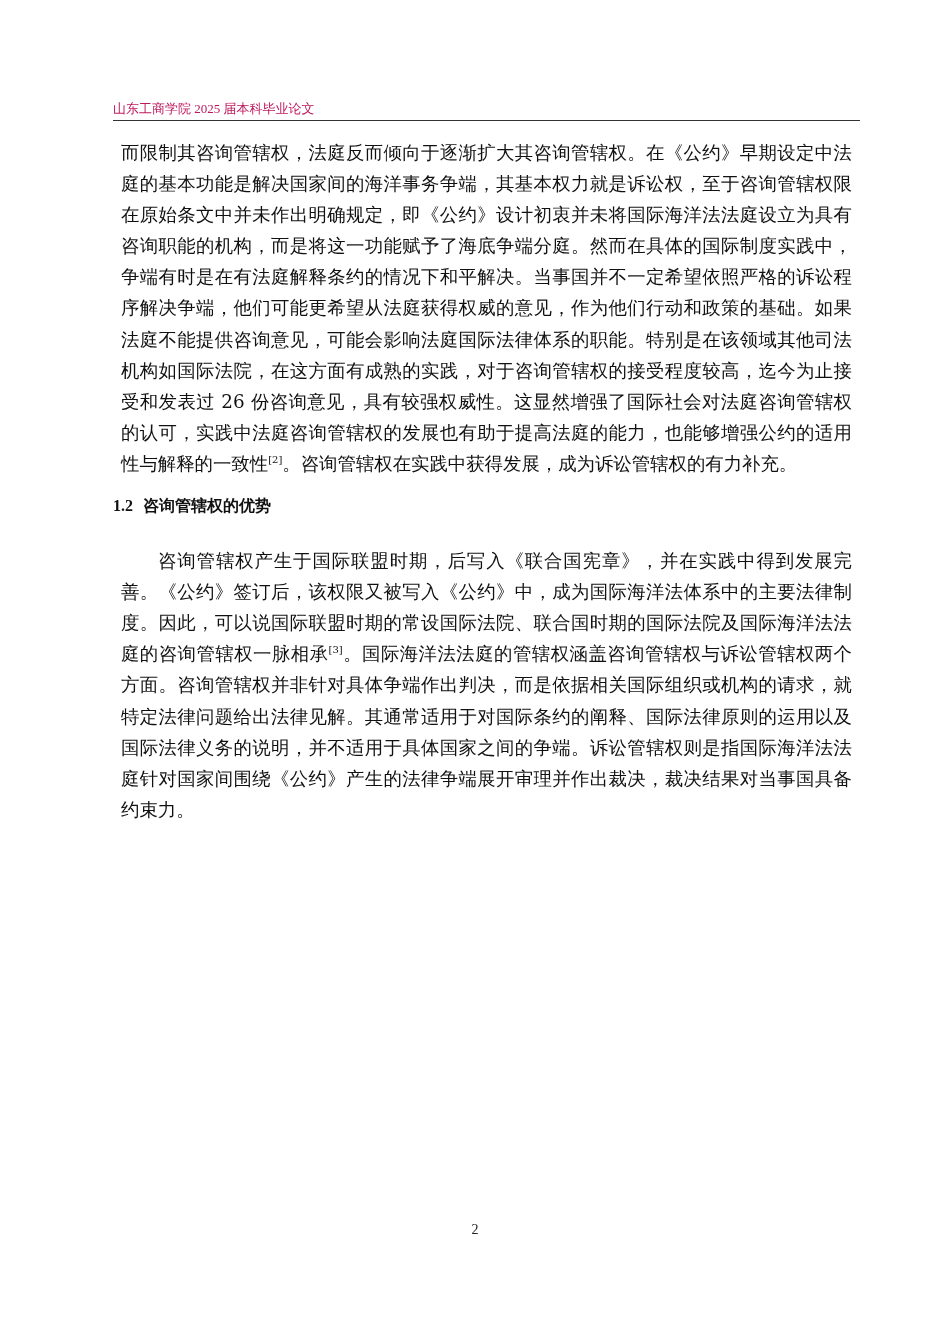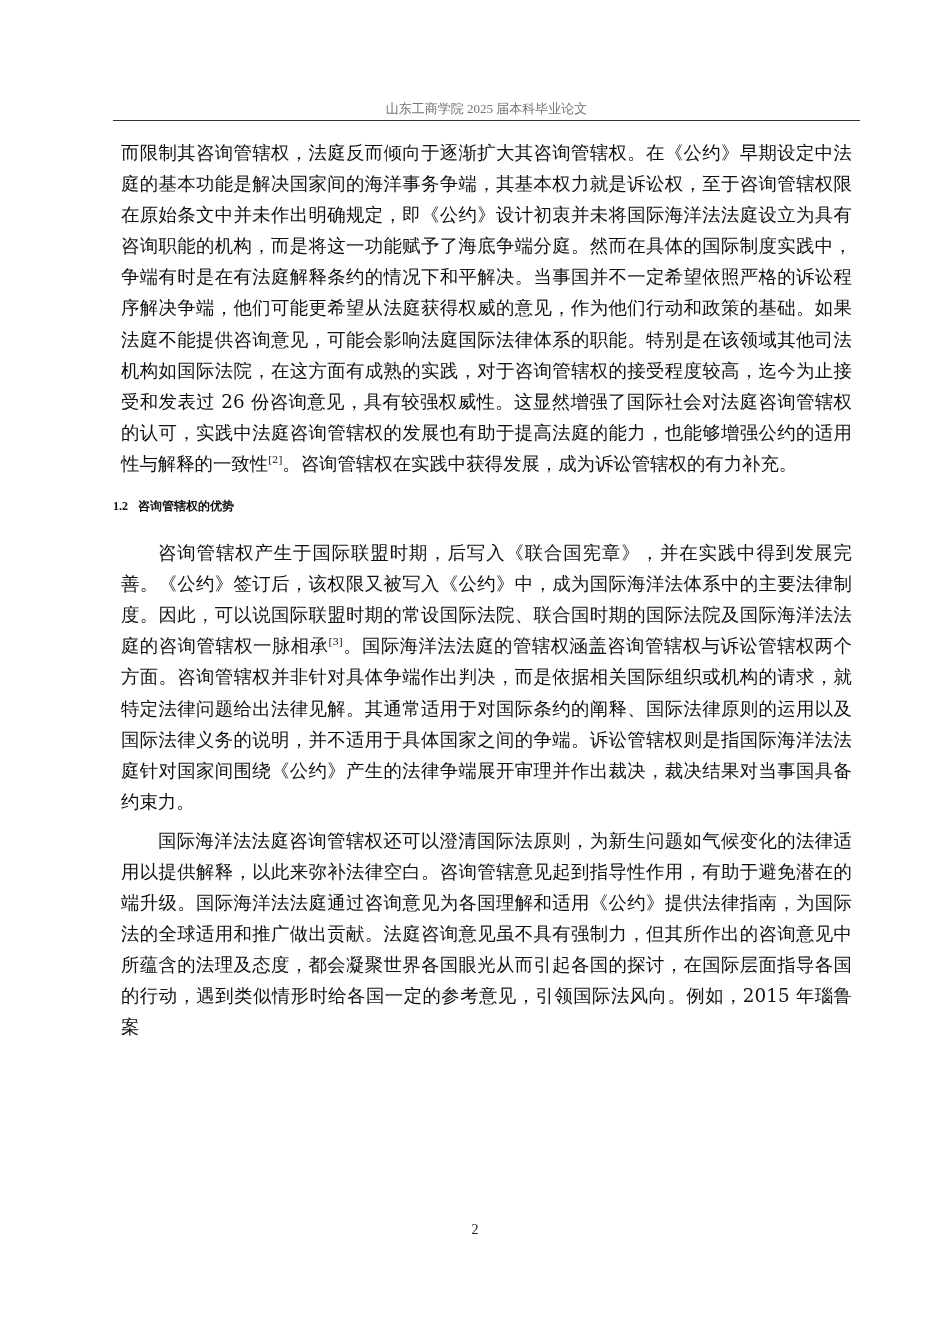--- a/index.html
+++ b/index.html
@@ -1,45 +1,44 @@
 <!DOCTYPE html>
 <html><head>
 <meta charset="utf-8">
 <style>
   html, body { margin: 0; padding: 0; background: #ffffff; }
   body { width: 950px; height: 1344px; position: relative; overflow: hidden;
          font-family: "DejaVu Serif", "Liberation Serif", serif; color: #111; }
   .page { position: absolute; left: 0; top: 0; width: 950px; height: 1344px; }
-  .header-title { position: absolute; top: 100px; left: 113px; width: 747px; text-align: center;
-                  font-size: 13px; color: #737373; font-family: "Liberation Serif", serif; }
+  .header-title { position: absolute; top: 100px; left: 113px; width: 747px; text-align: left;
+                  font-size: 13px; color: #be185d; font-family: "Liberation Serif", serif; }
   .header-rule { position: absolute; top: 120px; left: 113px; width: 747px; height: 0;
                  border-top: 1.4px solid #333; }
   .body { position: absolute; top: 129px; left: 113px; width: 747px; }
   .para { margin: 8px; font-size: 18.4px; line-height: 31.1px; text-align: justify;
           text-align-last: left; letter-spacing: 0px; }
   .indent { text-indent: 37px; }
   sup { font-size: 10px; vertical-align: 7px; line-height: 0; }
-  .section-heading { margin: 12px 0 16px 0; font-size: 12px; font-weight: bold; line-height: 30px;
+  .section-heading { margin: 12px 0 24px 0; font-size: 16px; font-weight: bold; line-height: 30px;
                      font-family: "DejaVu Sans", "Liberation Sans", sans-serif; }
   .section-heading .num { font-family: "Liberation Serif", serif; margin-right: 10px; }
   .page-number { position: absolute; top: 1222px; left: 0; width: 950px; text-align: center;
                  font-size: 14px; font-family: "Liberation Serif", serif; color: #222; }
 </style>
 </head>
 <body>
 
 <div class="page">
   <div class="header-title">山东工商学院 2025 届本科毕业论文</div>
   <div class="header-rule"></div>
 
   <div class="body">
     <p class="para"><span>而限制其咨询管辖权，法庭反而倾向于逐渐扩大其咨询管辖权。在《公约》早期设定中法庭的基本功能是解决国家间的海洋事务争端，其基本权力就是诉讼权，至于咨询管辖权限在原始条文中并未作出明确规定，即《公约》设计初衷并未将国际海洋法法庭设立为具有咨询职能的机构，而是将这一功能赋予了海底争端分庭。然而在具体的国际制度实践中，争端有时是在有法庭解释条约的情况下和平解决。当事国并不一定希望依照严格的诉讼程序解决争端，他们可能更希望从法庭获得权威的意见，作为他们行动和政策的基础。如果法庭不能提供咨询意见，可能会影响法庭国际法律体系的职能。特别是在该领域其他司法机构如国际法院，在这方面有成熟的实践，对于咨询管辖权的接受程度较高，迄今为止接受和发表过 26 份咨询意见，具有较强权威性。这显然增强了国际社会对法庭咨询管辖权的认可，实践中法庭咨询管辖权的发展也有助于提高法庭的能力，也能够增强公约的适用性与解释的一致性</span><sup>[2]</sup><span>。咨询管辖权在实践中获得发展，成为诉讼管辖权的有力补充。</span></p>
 
     <div class="section-heading"><span class="num">1.2</span><span>咨询管辖权的优势</span></div>
 
     <p class="para indent"><span>咨询管辖权产生于国际联盟时期，后写入《联合国宪章》，并在实践中得到发展完善。《公约》签订后，该权限又被写入《公约》中，成为国际海洋法体系中的主要法律制度。因此，可以说国际联盟时期的常设国际法院、联合国时期的国际法院及国际海洋法法庭的咨询管辖权一脉相承</span><sup>[3]</sup><span>。国际海洋法法庭的管辖权涵盖咨询管辖权与诉讼管辖权两个方面。咨询管辖权并非针对具体争端作出判决，而是依据相关国际组织或机构的请求，就特定法律问题给出法律见解。其通常适用于对国际条约的阐释、国际法律原则的运用以及国际法律义务的说明，并不适用于具体国家之间的争端。诉讼管辖权则是指国际海洋法法庭针对国家间围绕《公约》产生的法律争端展开审理并作出裁决，裁决结果对当事国具备约束力。</span></p>
 
 
-    <p class="para indent">国际海洋法法庭咨询管辖权还可以澄清国际法原则，为新生问题如气候变化的法律适用以提供解释，以此来弥补法律空白。咨询管辖意见起到指导性作用，有助于避免潜在的端升级。国际海洋法法庭通过咨询意见为各国理解和适用《公约》提供法律指南，为国际法的全球适用和推广做出贡献。法庭咨询意见虽不具有强制力，但其所作出的咨询意见中所蕴含的法理及态度，都会凝聚世界各国眼光从而引起各国的探讨，在国际层面指导各国的行动，遇到类似情形时给各国一定的参考意见，引领国际法风向。例如，2015 年瑙鲁案</p>
   </div>
 
   <div class="page-number">2</div>
 </div>
 
 </body></html>

